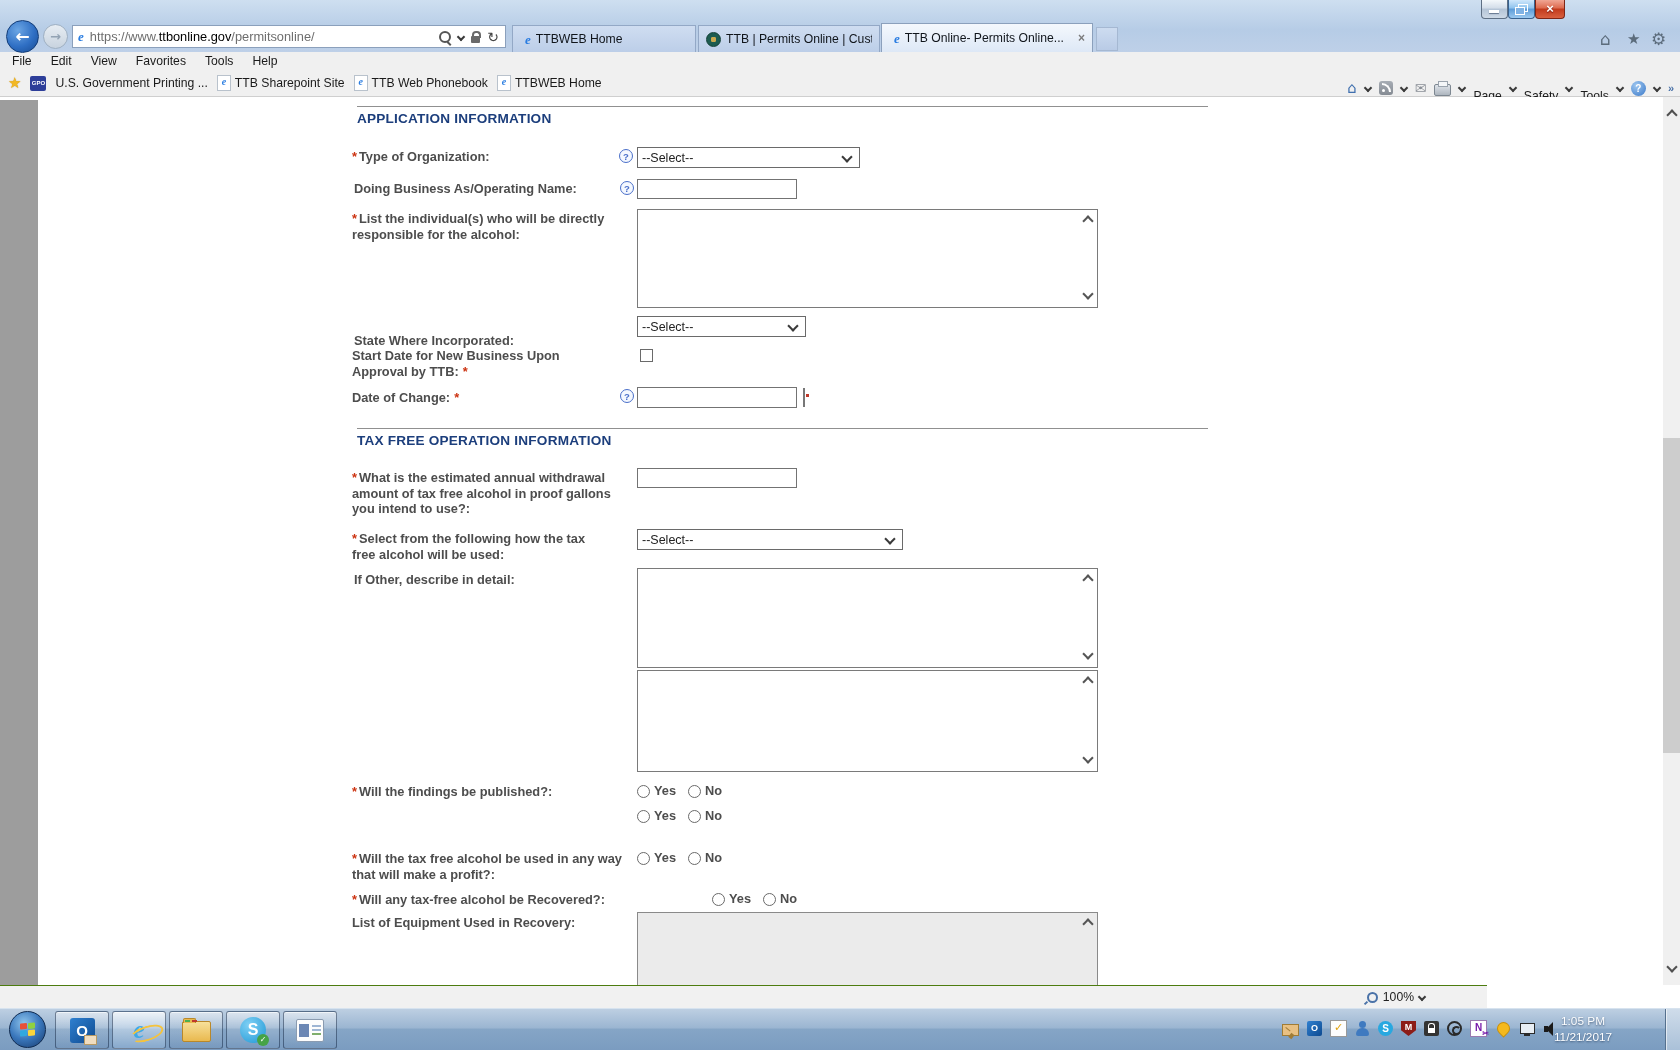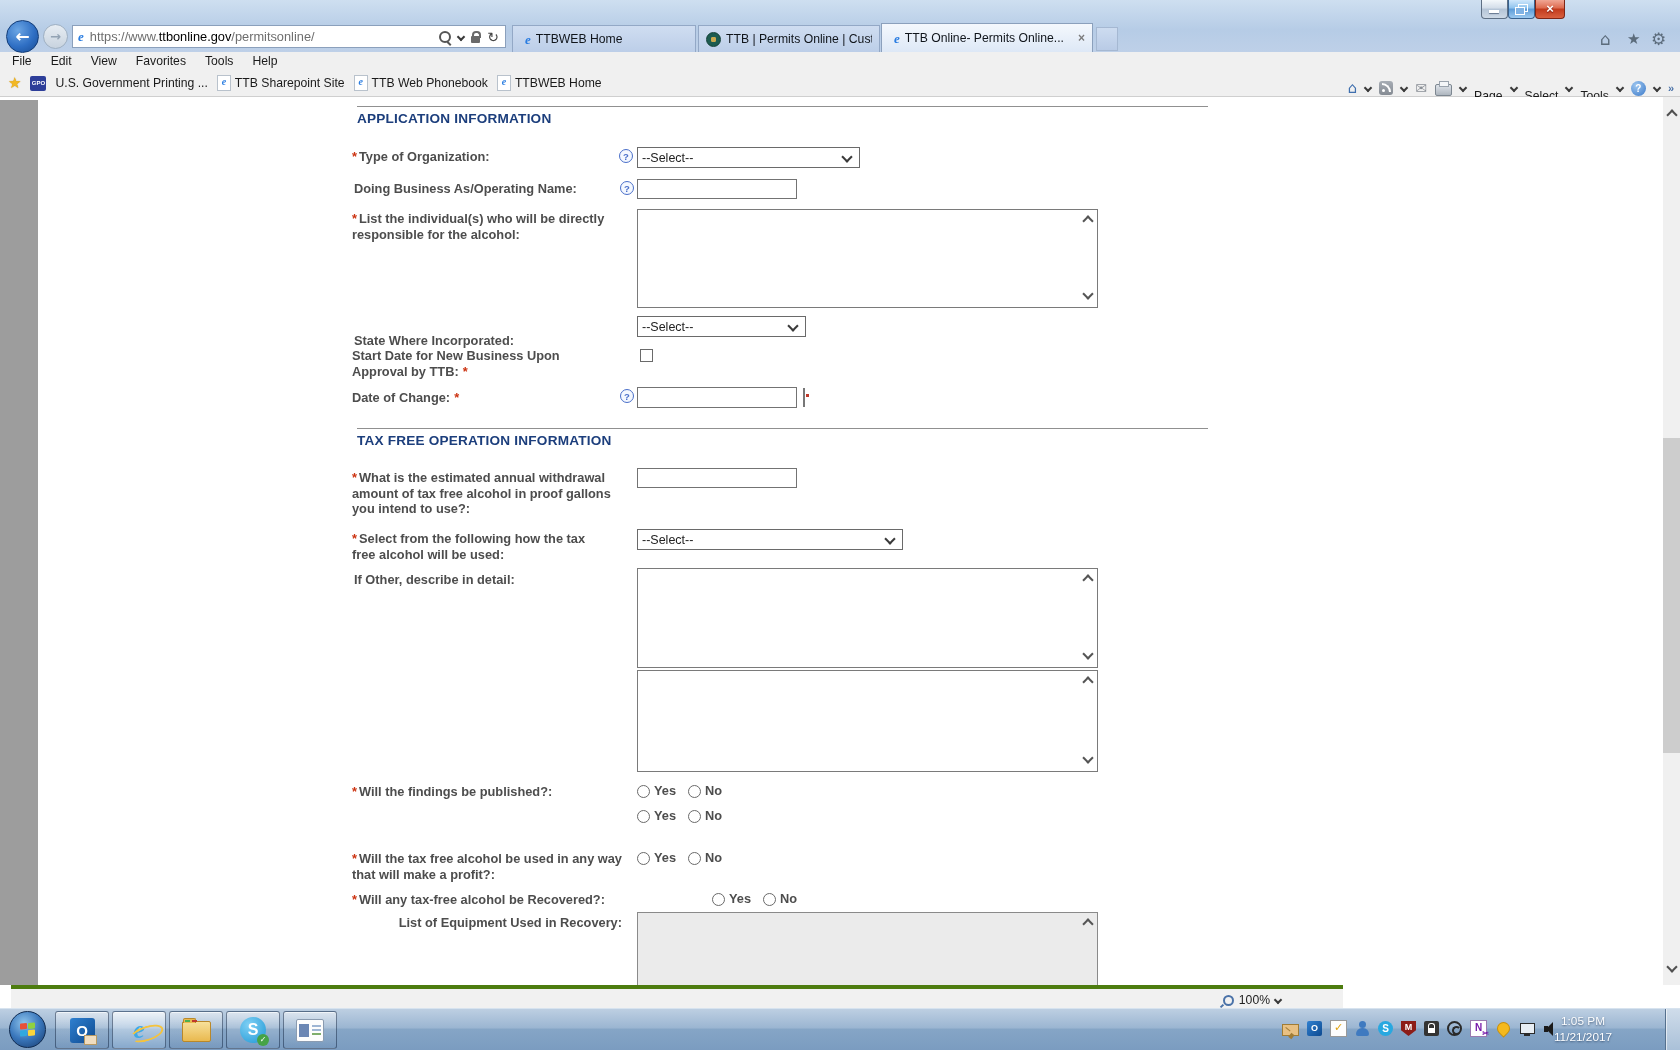--- a/index.html
+++ b/index.html
@@ -99,21 +99,21 @@
   .rlabel{font:700 12.8px/14px "Liberation Sans",sans-serif;color:#4d4d4d;margin-right:8px;}
 
   
   .vscroll{left:1663px;top:97px;width:17px;height:888px;background:#f0f0f0;}
   .vthumb{position:absolute;left:0;top:341px;width:17px;height:315px;background:#cdcdcd;}
   .sarrow{position:absolute;left:5px;width:6px;height:6px;border-right:2px solid #505050;border-bottom:2px solid #505050;}
   .sarrow.up{top:14px;transform:rotate(-135deg);}
   .sarrow.down{bottom:14px;transform:rotate(45deg);}
 
   
-  .statusbar{left:11px;top:985px;width:1332px;height:23px;background:#f1f1f1;border-top:4px solid #4d7c0f;box-sizing:border-box;}
+  .statusbar{left:0;top:985px;width:1487px;height:23px;background:#f1f1f1;border-top:1px solid #4d7c0f;box-sizing:border-box;}
   .zoomctl{position:absolute;right:62px;top:3px;display:flex;align-items:center;gap:5px;}
   .zmag{width:7px;height:7px;border:2px solid #4a72a8;border-radius:50%;position:relative;}
   .zmag::after{content:"";position:absolute;left:-4px;top:7px;width:2px;height:4px;background:#4a72a8;transform:rotate(45deg);}
   .ztxt{font:400 12.2px/16px "Liberation Sans",sans-serif;color:#222;}
 
   
   .taskbar{left:0;top:1008px;width:1680px;height:42px;background:linear-gradient(180deg,#bdcfe2 0,#9cb6d2 45%,#85a5c6 50%,#7b9cc0 100%);border-top:1px solid #d7e3ef;box-sizing:border-box;}
   .orb{position:absolute;left:9px;top:2px;width:37px;height:37px;border-radius:50%;
     background:radial-gradient(circle at 40% 32%,#8ec4ec 0,#3a77bc 50%,#16396b 100%);border:1px solid #0f2a50;box-sizing:border-box;}
   .flag{position:absolute;left:10px;top:11px;display:grid;grid-template-columns:7px 7px;grid-template-rows:6px 6px;gap:1px;transform:skewY(-4deg);}
@@ -249,21 +249,21 @@
   <div class="abs cmdbar">
     <span class="cmd-home">⌂</span>
     <span class="chev sm"></span>
     <span class="rss"></span>
     <span class="chev sm"></span>
     <span class="mailc">✉</span>
     <span class="printer"></span>
     <span class="chev sm"></span>
     <span class="cmdtxt">Page</span>
     <span class="chev sm"></span>
-    <span class="cmdtxt">Select</span>
+    <span class="cmdtxt">Safety</span>
     <span class="chev sm"></span>
     <span class="cmdtxt">Tools</span>
     <span class="chev sm"></span>
     <span class="helpq">?</span>
     <span class="chev sm"></span>
     <span class="morechev">»</span>
   </div>
 
   
   <div class="abs page-bg"></div>
@@ -365,21 +365,21 @@
   
   <div class="abs flabel" style="left:352px;top:892px;width:370px;"><span class="req">*</span><span>Will any tax-free alcohol be Recovered?:</span></div>
   <div class="abs radios" style="left:712px;top:892px;">
     <span class="radio"></span>
       <span class="rlabel">Yes</span>
     <span class="radio"></span>
       <span class="rlabel">No</span>
   </div>
 
   
-  <div class="abs flabel" style="left:352px;top:915px;width:270px;text-align:right;"><span>List of Equipment Used in Recovery:</span></div>
+  <div class="abs flabel" style="left:352px;top:915px;width:270px;"><span>List of Equipment Used in Recovery:</span></div>
   <div class="abs tarea disabled" style="left:637px;top:912px;width:461px;height:73px;border-bottom:none;">
       <span class="chev up"></span>
     </div>
 
   
   <div class="abs vscroll">
     <span class="sarrow up"></span>
     <div class="vthumb"></div>
     <span class="sarrow down"></span>
   </div>

